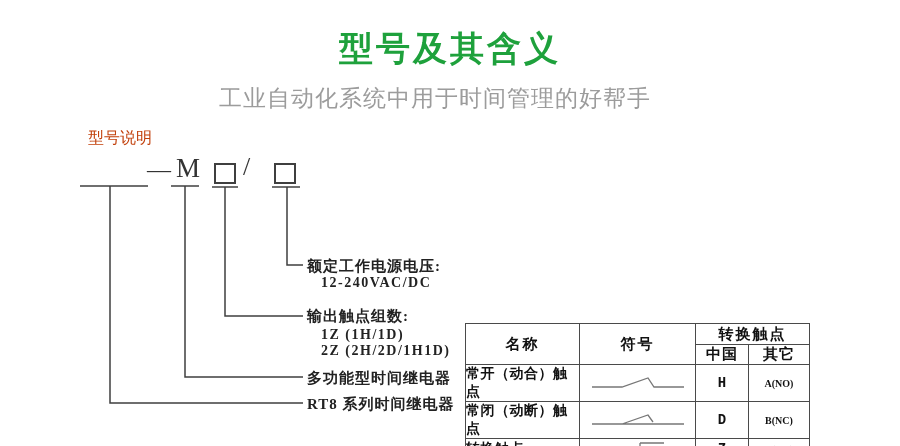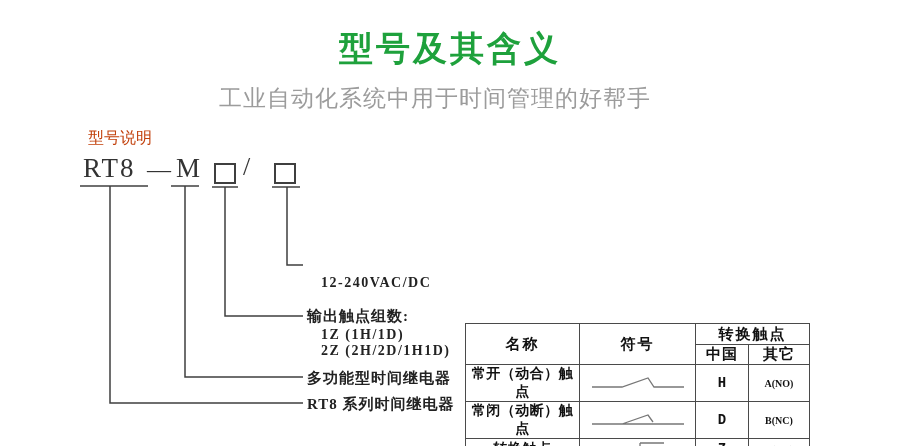--- a/index.html
+++ b/index.html
@@ -80,21 +80,21 @@
     border: 1.5px solid #4a4a4a;
     padding: 0;
     font-weight: bold;
     color: #111111;
     overflow: hidden;
   }
   td.name-cell {
     width: 113px; height: 20px;
     font-size: 14px;
     padding-left: 5px;
-    text-align: center;
+    text-align: left;
     letter-spacing: 0.5px;
   }
   td.sym-cell { width: 115px; text-align: center; vertical-align: middle; }
   td.cn-cell  { width: 52px; text-align: center; font-size: 14px; font-family: "Liberation Mono", monospace; font-weight: bold; }
   td.ot-cell  { width: 60px; text-align: center; font-size: 10px; font-family: Liberation Serif, serif; font-weight: bold; }
   tr.hdr-row-1 td { height: 20px; text-align: center; font-size: 15px; letter-spacing: 2px; }
   tr.hdr-row-2 td { height: 19px; text-align: center; font-size: 15px; letter-spacing: 1px; }
   td.no-left-border { border-left: none; }
   tr.data-row td { height: 20px; }
   .sym-svg { display: block; margin: 0 auto; }
@@ -102,40 +102,40 @@
 </head>
 <body>
 
 <div id="stage">
 
   <div class="abs page-subtitle">工业自动化系统中用于时间管理的好帮手</div>
   <div class="abs page-title">型号及其含义</div>
 
   <div class="abs section-label">型号说明</div>
 
-  <span class="abs code-serif code-series">RT8</span>
   <span class="abs code-serif code-dash">—</span>
   <span class="abs code-serif code-func">M</span>
   <span class="abs code-serif code-slash">/</span>
 
   <svg class="lines" width="900" height="446">
     <g stroke="#3f3f3f" stroke-width="1.5" fill="none">
       <line x1="80" y1="186" x2="148" y2="186"></line>
       <line x1="171" y1="186" x2="199" y2="186"></line>
       <line x1="212" y1="187" x2="238" y2="187"></line>
       <line x1="272" y1="187" x2="300" y2="187"></line>
       <rect x="215" y="164" width="20" height="19" stroke-width="2"></rect>
       <rect x="275" y="164" width="20" height="19" stroke-width="2"></rect>
       <polyline points="287,187 287,265 303,265"></polyline>
       <polyline points="225,187 225,316 303,316"></polyline>
       <polyline points="185,186 185,377 303,377"></polyline>
       <polyline points="110,186 110,403 303,403"></polyline>
     </g>
   </svg>
 
+  <div class="abs callout co-voltage-title">额定工作电源电压:</div>
   <div class="abs callout sub co-voltage-value">12-240VAC/DC</div>
   <div class="abs callout co-contacts-title">输出触点组数:</div>
   <div class="abs callout sub co-contacts-opt1">1Z (1H/1D)</div>
   <div class="abs callout sub co-contacts-opt2">2Z (2H/2D/1H1D)</div>
   <div class="abs callout co-function-desc">多功能型时间继电器</div>
   <div class="abs callout co-series-desc">RT8 系列时间继电器</div>
 
 
   <table class="contact">
     <tbody>

